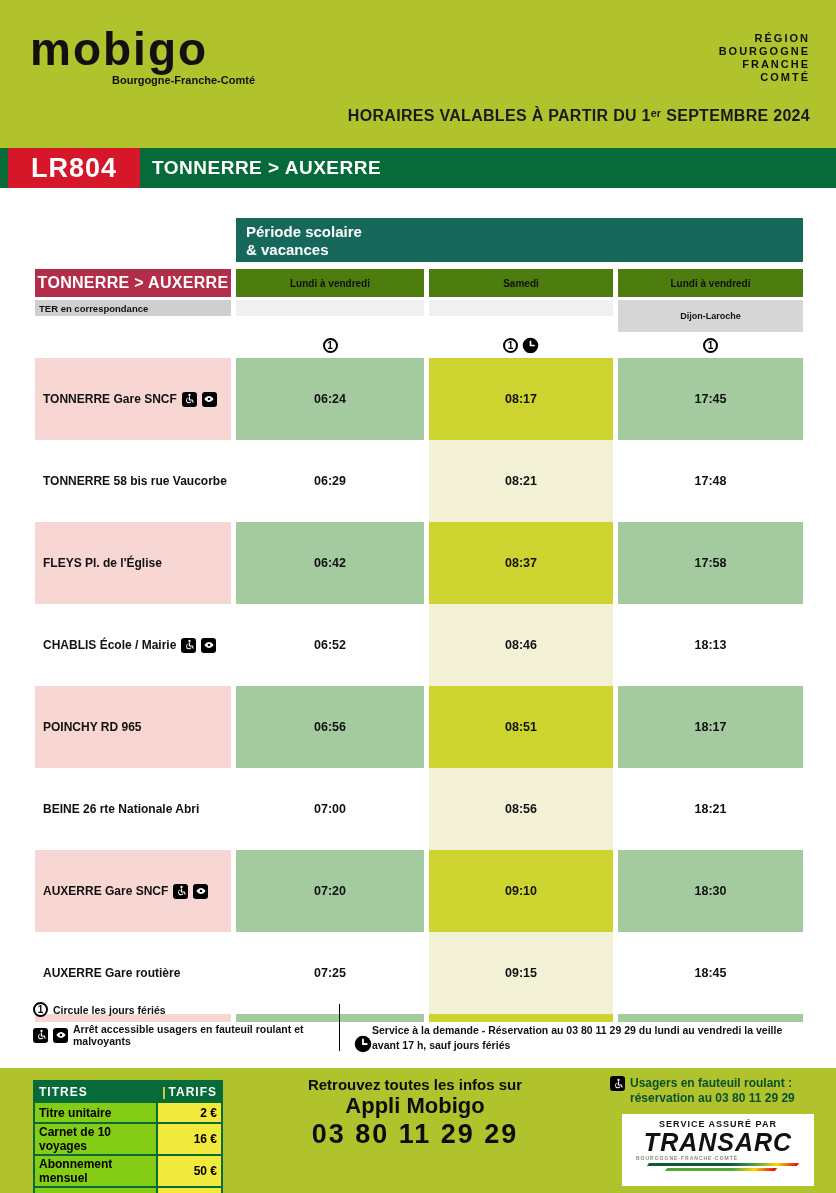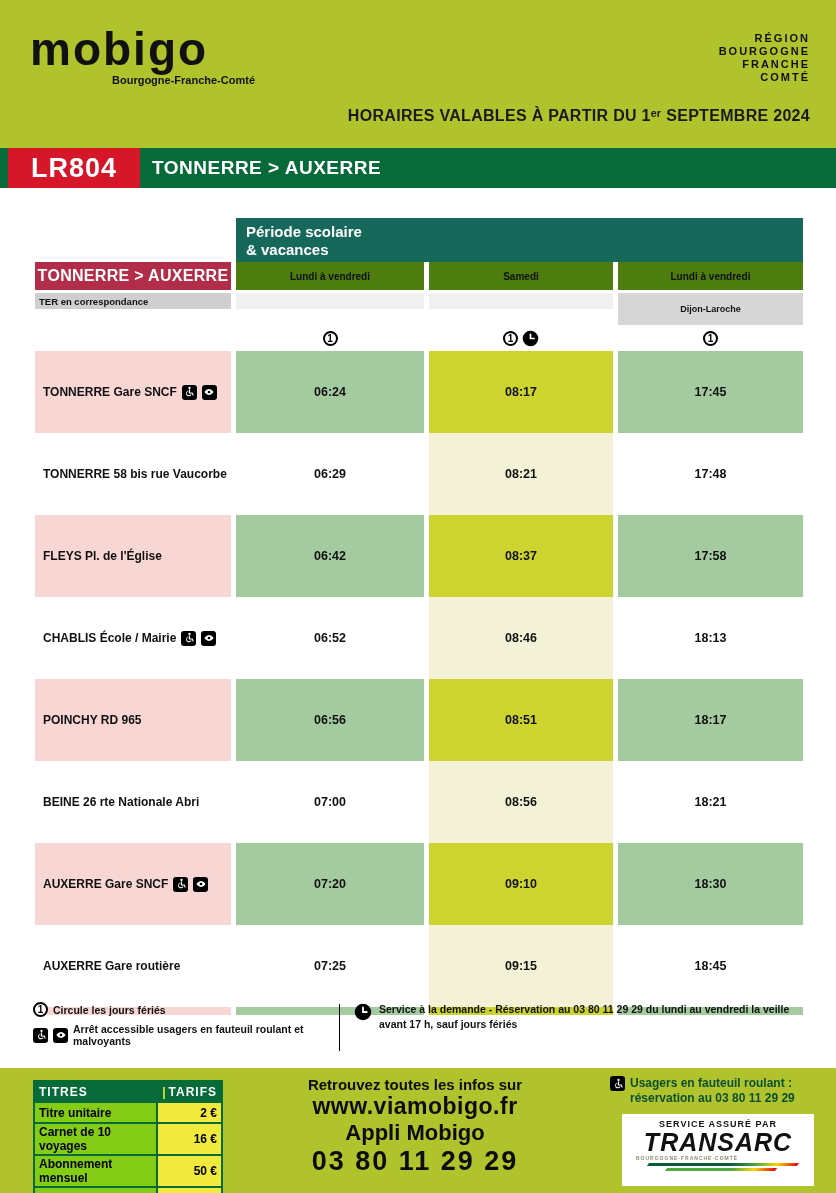--- a/index.html
+++ b/index.html
@@ -14,21 +14,21 @@
   .validity { position:absolute; top:107px; right:26px; font-size:16px; font-weight:900; color:#1a1a1a; letter-spacing:.3px; }
 
   
   .band { position:absolute; top:148px; left:0; width:836px; height:40px; background:#076b39; }
   .line-code { position:absolute; top:0; left:8px; width:132px; height:40px; background:#d61629; color:#fff; font-size:27px; font-weight:900; display:flex; align-items:center; justify-content:center; letter-spacing:1px; }
   .line-name { position:absolute; top:0; left:152px; height:40px; display:flex; align-items:center; color:#fff; font-size:19px; font-weight:900; letter-spacing:.5px; }
 
   
   .table-wrap { position:absolute; top:218px; left:35px; width:768px; }
   .trow { display:grid; grid-template-columns:196px 188px 184px 185px; column-gap:5px; }
-  .period-row { margin-bottom:0; }
+  .period-row { margin-bottom:7px; }
   .period-head { grid-column:2 / 5; height:44px; background:#16695a; color:#fff; font-weight:900; font-size:15px; line-height:18px; padding:5px 0 0 10px; }
   .day-row { margin-bottom:3px; }
   .dir-cell { height:28px; background:#b22d4a; color:#fff; font-weight:900; font-size:16px; display:flex; align-items:center; justify-content:center; letter-spacing:.3px; }
   .day-cell { height:28px; background:#4d7c0f; color:#111; font-weight:bold; font-size:10px; display:flex; align-items:center; justify-content:center; }
   .ter-row { margin-bottom:2px; }
   .ter-label { height:16px; background:#cfcfcf; font-size:9.5px; font-weight:bold; color:#111; display:flex; align-items:center; padding-left:4px; }
   .ter-empty { height:16px; background:#f0f0f0; }
   .ter-val { height:32px; background:#d6d6d6; font-size:9px; font-weight:bold; color:#111; display:flex; align-items:center; justify-content:center; }
   .mark-row { height:22px; margin-bottom:2px; }
   .mark-cell { display:flex; align-items:center; justify-content:center; gap:4px; }
@@ -47,21 +47,21 @@
   .p-pink { background:#f8d6d4; } .p-green { background:#a4caa0; } .p-yg { background:#cdd42f; }
 
   .sq-icon { width:15px; height:15px; background:#000; border-radius:3px; display:inline-flex; align-items:center; justify-content:center; flex:0 0 auto; }
   .sq-icon svg { width:12px; height:12px; }
 
   
   .notes { position:absolute; top:1002px; left:33px; width:778px; display:flex; }
   .notes-left { width:300px; }
   .note-line { display:flex; align-items:center; gap:5px; margin-bottom:6px; font-size:10.5px; font-weight:bold; color:#111; }
   .notes-div { width:1px; background:#000; margin:2px 14px 2px 6px; }
-  .notes-right { flex:1; display:flex; gap:7px; font-size:10.5px; font-weight:bold; color:#111; line-height:15px; }
+  .notes-right { flex:1; display:flex; font-size:10.5px; font-weight:bold; color:#111; line-height:15px;align-items:flex-end; }
   .clock-big { width:18px; height:18px; flex:0 0 auto; margin-top:1px; }
 
   
   .footer { position:absolute; top:1068px; left:0; width:836px; height:125px; background:#b0c32c; }
   .tariffs { position:absolute; top:12px; left:33px; width:190px; border-collapse:collapse; }
   .tariffs th, .tariffs td { border:2px solid #076b39; font-size:12px; padding:1px 4px; height:21px; }
   .tariffs th { background:#076b39; color:#fff; text-align:left; font-size:12px; letter-spacing:1px; }
   .tariffs th.t2 { width:52px; }
   .tariffs th .bar { color:#f2e93d; margin-right:2px; }
   .tariffs td.lbl { background:#84cc16; font-weight:bold; }
@@ -324,21 +324,20 @@
       </tr>
       <tr>
         <td class="lbl">Support carte</td>
         <td class="val">5 €</td>
       </tr>
     </tbody>
       </table>
 
     <div class="f-center">
       <div class="f-info">Retrouvez toutes les infos sur</div>
-      <div class="f-web">www.viamobigo.fr</div>
       <div class="f-app">Appli Mobigo</div>
       <div class="f-phone">03 80 11 29 29</div>
     </div>
 
     <div class="f-right">
       <div class="f-wheel">
         <span class="sq-icon">
             <svg viewBox="0 0 24 24">
               <circle cx="13" cy="4" r="2.3" fill="#fff"></circle>
               <path d="M11.6 7h2.6v6h5l2.4 5.6-1.9.9-2.1-4.5h-6z" fill="#fff"></path>

